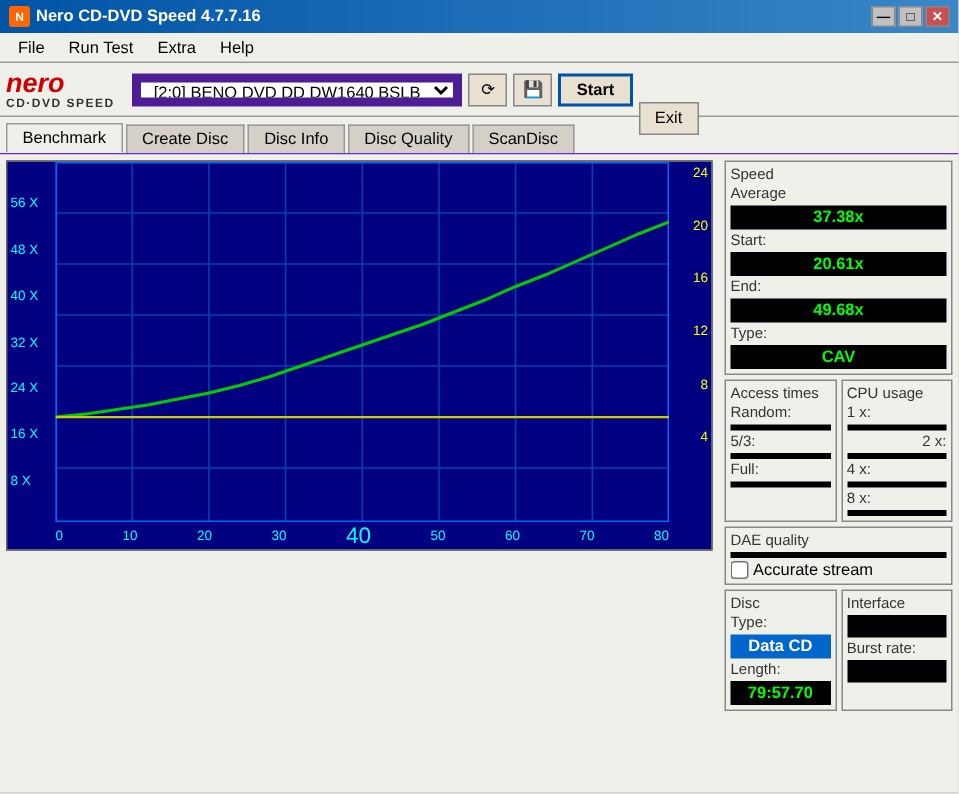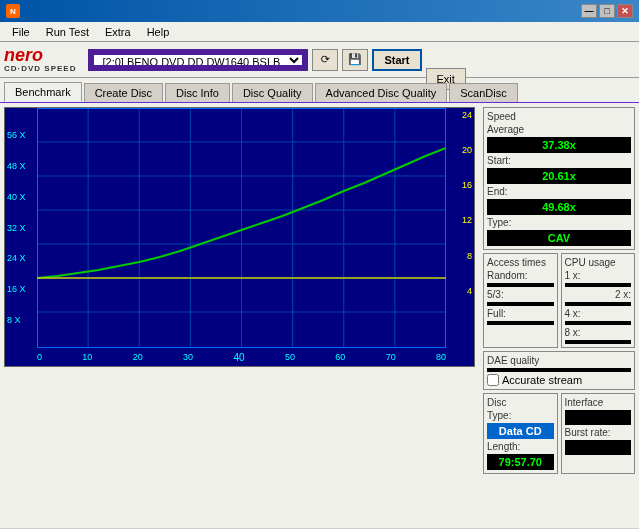--- a/index.html
+++ b/index.html
@@ -48,20 +48,21 @@
     
     .log-area { background: white; border: 1px solid #888; margin: 4px; height: 68px; overflow-y: auto; padding: 2px 4px; font-size: 11px; position: relative; }
     .log-line { line-height: 16px; }
   </style>
 </head>
 <body>
 
 <div class="title-bar">
   <div class="title-bar-left">
     <div class="title-bar-icon">N</div>
+    <span>Nero CD-DVD Speed 4.7.7.16</span>
   </div>
   <div class="title-bar-controls">
     <div class="title-btn">—</div>
     <div class="title-btn">□</div>
     <div class="title-btn close">✕</div>
   </div>
 </div>
 
 <div class="menu-bar">
   <span class="menu-item">File</span>
@@ -82,21 +83,20 @@
   <button class="toolbar-btn icon-btn">💾</button>
   <button class="start-btn">Start</button>
   <button class="exit-btn">Exit</button>
 </div>
 
 <div class="tabs">
   <div class="tab active">Benchmark</div>
   <div class="tab">Create Disc</div>
   <div class="tab">Disc Info</div>
   <div class="tab">Disc Quality</div>
-  <div class="tab">Advanced Disc Quality</div>
   <div class="tab">ScanDisc</div>
 </div>
 
 <div class="main">
 
   <div style="flex:1; display:flex; flex-direction:column; padding:4px;">
 
     <div class="chart-container">
 
       <div style="position:absolute;left:0;top:0;bottom:18px;width:32px;display:flex;flex-direction:column;justify-content:space-between;padding:2px 2px;">
@@ -149,21 +149,21 @@
         <span style="font-size:9px;color:#ffff00;text-align:right;">4</span>
         <span style="font-size:9px;color:#ffff00;text-align:right;"></span>
         <span style="font-size:9px;color:#ffff00;text-align:right;"></span>
       </div>
 
       <div style="position:absolute;left:32px;right:28px;bottom:0;height:18px;display:flex;justify-content:space-between;align-items:center;">
         <span style="font-size:9px;color:#00ffff;">0</span>
         <span style="font-size:9px;color:#00ffff;">10</span>
         <span style="font-size:9px;color:#00ffff;">20</span>
         <span style="font-size:9px;color:#00ffff;">30</span>
-        <span style="font-size:10px;color:#00ffff;">40</span>
+        <span style="font-size:15px;color:#00ffff;">40</span>
         <span style="font-size:9px;color:#00ffff;">50</span>
         <span style="font-size:9px;color:#00ffff;">60</span>
         <span style="font-size:9px;color:#00ffff;">70</span>
         <span style="font-size:9px;color:#00ffff;">80</span>
       </div>
     </div>
 
   </div>
 
   <div class="right-panel">

